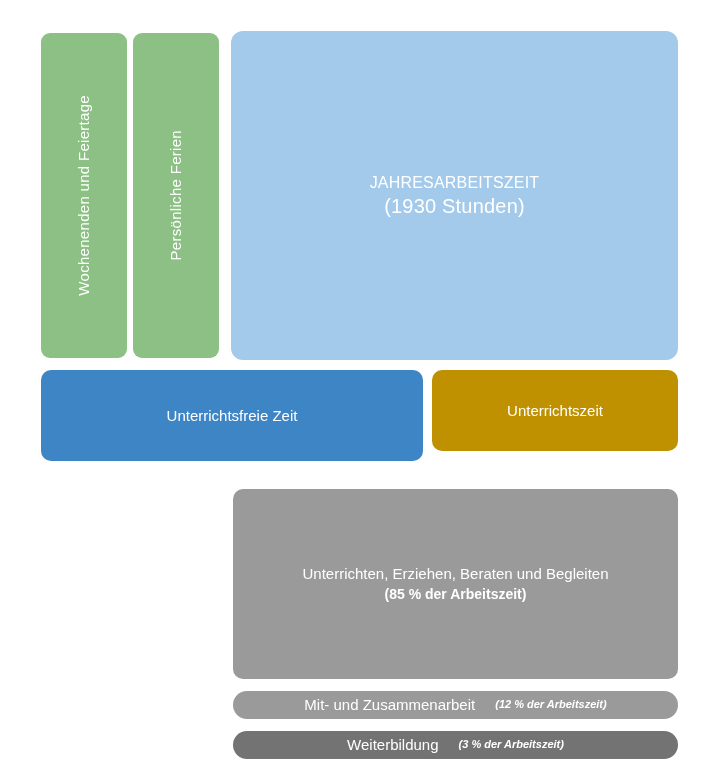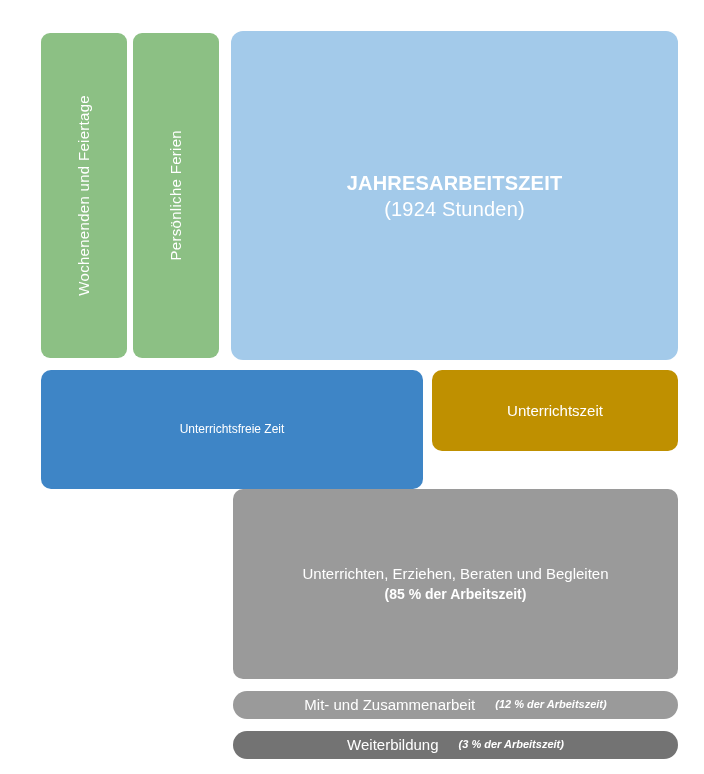--- a/index.html
+++ b/index.html
@@ -46,25 +46,25 @@
   }
 
   #box-weekends  { left: 41px;  top: 33px;  width: 86px;  height: 325px; }
   #box-vacation  { left: 133px; top: 33px;  width: 86px;  height: 325px; }
 
   #box-annual {
     left: 231px; top: 31px; width: 447px; height: 329px;
     border-radius: 12px;
     flex-direction: column;
   }
-  #box-annual .t1 { font-size: 20px; letter-spacing: .2px; font-weight: bold; }
+  #box-annual .t1 { font-size: 16px; letter-spacing: .2px; }
   #box-annual .t2 { font-size: 20px; letter-spacing: .2px; margin-top: 2px; }
 
   
-  #box-free    { left: 41px;  top: 370px; width: 382px; height: 119px; font-size: 12px; }
+  #box-free    { left: 41px;  top: 370px; width: 382px; height: 91px; font-size: 15px; }
   #box-teach   { left: 432px; top: 370px; width: 246px; height: 81px; font-size: 15px; }
 
   
   #box-main {
     left: 233px; top: 489px; width: 445px; height: 190px;
     flex-direction: column;
   }
   #box-main .t1 { font-size: 15px; }
   #box-main .t2 { font-size: 14px; font-weight: bold; margin-top: 3px; }
 
@@ -91,21 +91,21 @@
   <div class="box pillar" id="box-weekends" style="background-color: rgb(140, 192, 132);">
     <span class="vlabel">Wochenenden und Feiertage</span>
   </div>
 
   <div class="box pillar" id="box-vacation" style="background-color: rgb(140, 192, 132);">
     <span class="vlabel">Persönliche Ferien</span>
   </div>
 
   <div class="box" id="box-annual" style="background-color: rgb(163, 202, 234);">
     <span class="t1">JAHRESARBEITSZEIT</span>
-    <span class="t2">(1924 Stunden)</span>
+    <span class="t2">(1930 Stunden)</span>
   </div>
 
   <div class="box" id="box-free" style="background-color: rgb(62, 133, 198);">
     <span class="t1">Unterrichtsfreie Zeit</span>
   </div>
 
   <div class="box" id="box-teach" style="background-color: rgb(191, 144, 0);">
     <span class="t1">Unterrichtszeit</span>
   </div>
 

